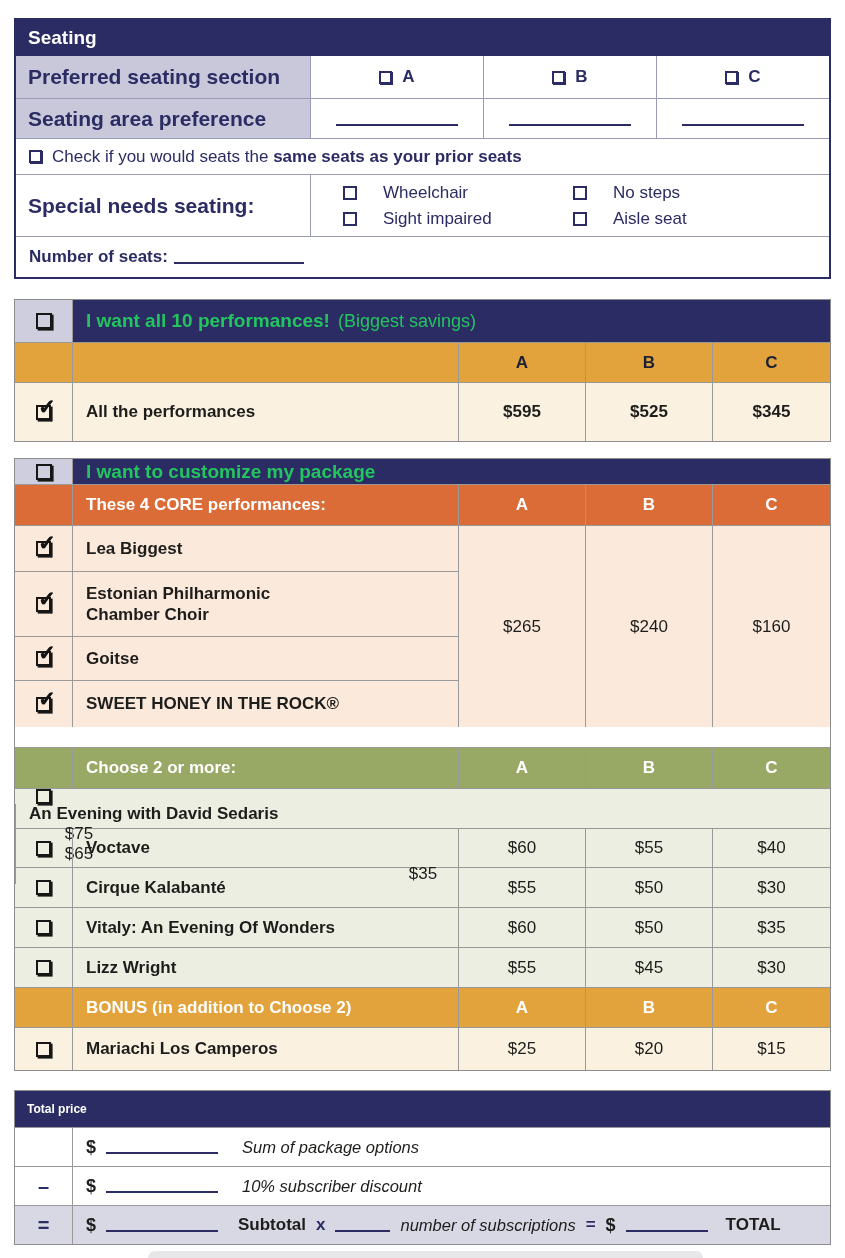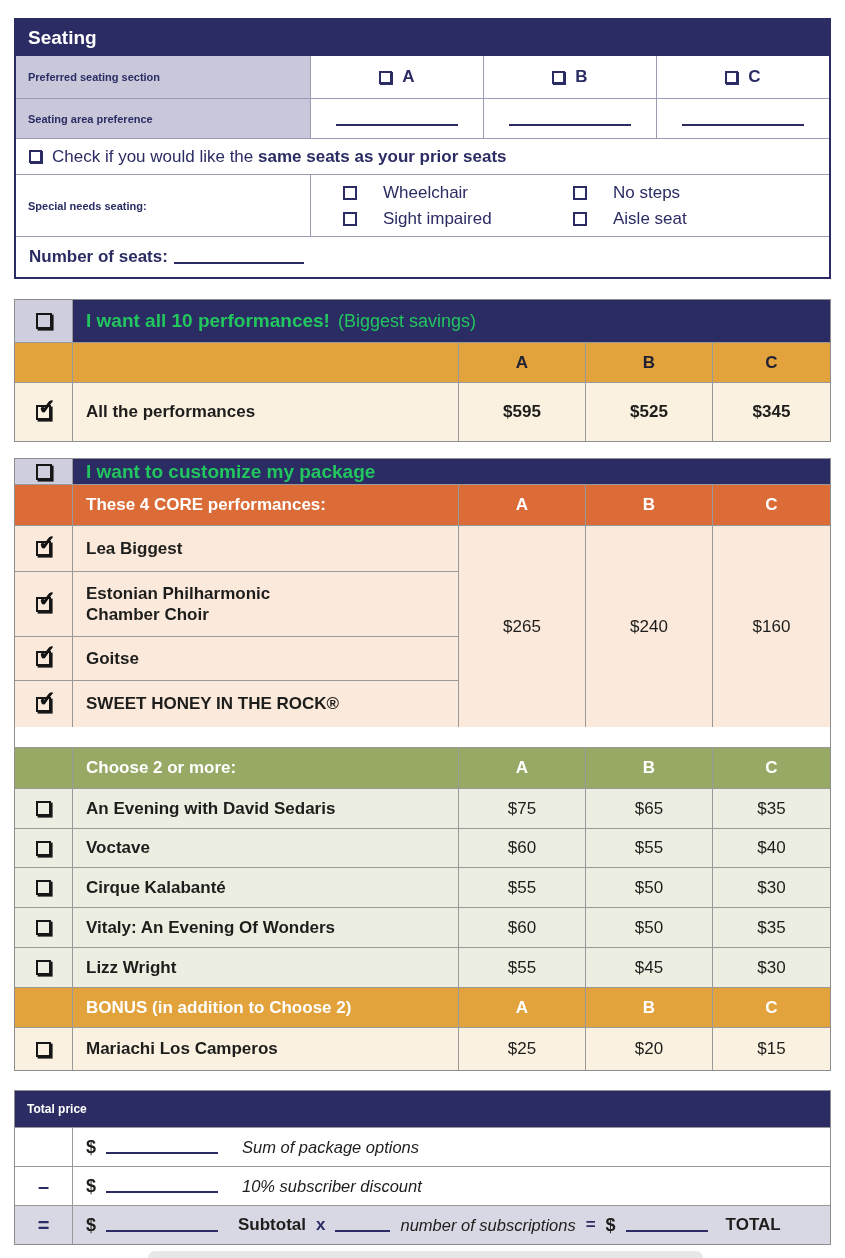--- a/index.html
+++ b/index.html
@@ -6,21 +6,21 @@
   body { font-family:"Liberation Sans", sans-serif; background:#ffffff; }
   .page { position:relative; width:845px; height:1258px; background:#ffffff; overflow:hidden; }
 
   .tbl { position:absolute; left:14px; width:817px; }
 
   
   .tbl-seating { border:2.5px solid #2a2c63; }
   .s-header { background:#2a2c63; color:#ffffff; font-size:19px; font-weight:bold; height:36px;
               display:flex; align-items:center; padding-left:12px; }
   .s-row { display:flex; border-top:1px solid #9a9bb5; background:#ffffff; }
-  .s-label { width:294px; background:#c9c8db; color:#2a2c63; font-weight:bold; font-size:11px;
+  .s-label { width:294px; background:#c9c8db; color:#2a2c63; font-weight:bold; font-size:21px;
              display:flex; align-items:center; padding-left:12px; }
   .s-cell { flex:1; display:flex; align-items:center; justify-content:center;
             border-left:1px solid #9a9bb5; color:#2a2c63; font-weight:bold; font-size:17px; gap:10px; }
 
   .cbx-navy { display:inline-block; width:13px; height:13px; border:2.2px solid #2a2c63;
               box-shadow:1px 1px 0 #2a2c63; background:transparent; flex:none; }
   .cbx { display:inline-block; width:15px; height:15px; border:2.4px solid #161616;
          box-shadow:1.6px 1.6px 0 #161616; background:transparent; flex:none; position:relative; }
   .cbx-lg { width:16px; height:16px; }
   .cbx-checked::after { content:"✓"; position:absolute; top:-12px; left:0px; font-size:21px;
@@ -129,21 +129,21 @@
         <span class="blank" style="width:122px;"></span>
       </div>
       <div class="s-cell">
         <span class="blank" style="width:122px;"></span>
       </div>
     </div>
 
     <div class="s-fullrow" style="height:36px;">
       <span class="cbx-navy"></span>
       <span>
-        <span>Check if you would like the</span>
+        <span>Check if you would seats the</span>
         <b>same seats as your prior seats</b>
       </span>
     </div>
 
     <div class="s-row" style="height:62px;">
       <div class="s-label" style="background:#ffffff; width:294px;">Special needs seating:</div>
       <div class="sp-grid">
         <div class="sp-opt">
           <span class="cbx-navy"></span>
           <span>Wheelchair</span>
@@ -250,21 +250,21 @@
     </div>
 
     <div class="p-row p-after band band-green" style="height:41px;margin-top:20px;">
       <div class="c-check"></div>
       <div class="c-name">Choose 2 or more:</div>
       <div class="c-a">A</div>
       <div class="c-b">B</div>
       <div class="c-c">C</div>
     </div>
 
-    <div class="p-row bg-sage" style="height:40px;">
+    <div class="p-row bg-sage" style="height:40px;flex-direction:column;">
       <div class="c-check">
           <span class="cbx"></span>
         </div>
       <div class="c-name name-txt">An Evening with David Sedaris</div>
       <div class="c-a price-txt">$75</div>
       <div class="c-b price-txt">$65</div>
       <div class="c-c price-txt">$35</div>
     </div>
     <div class="p-row bg-sage" style="height:39px;">
       <div class="c-check">

